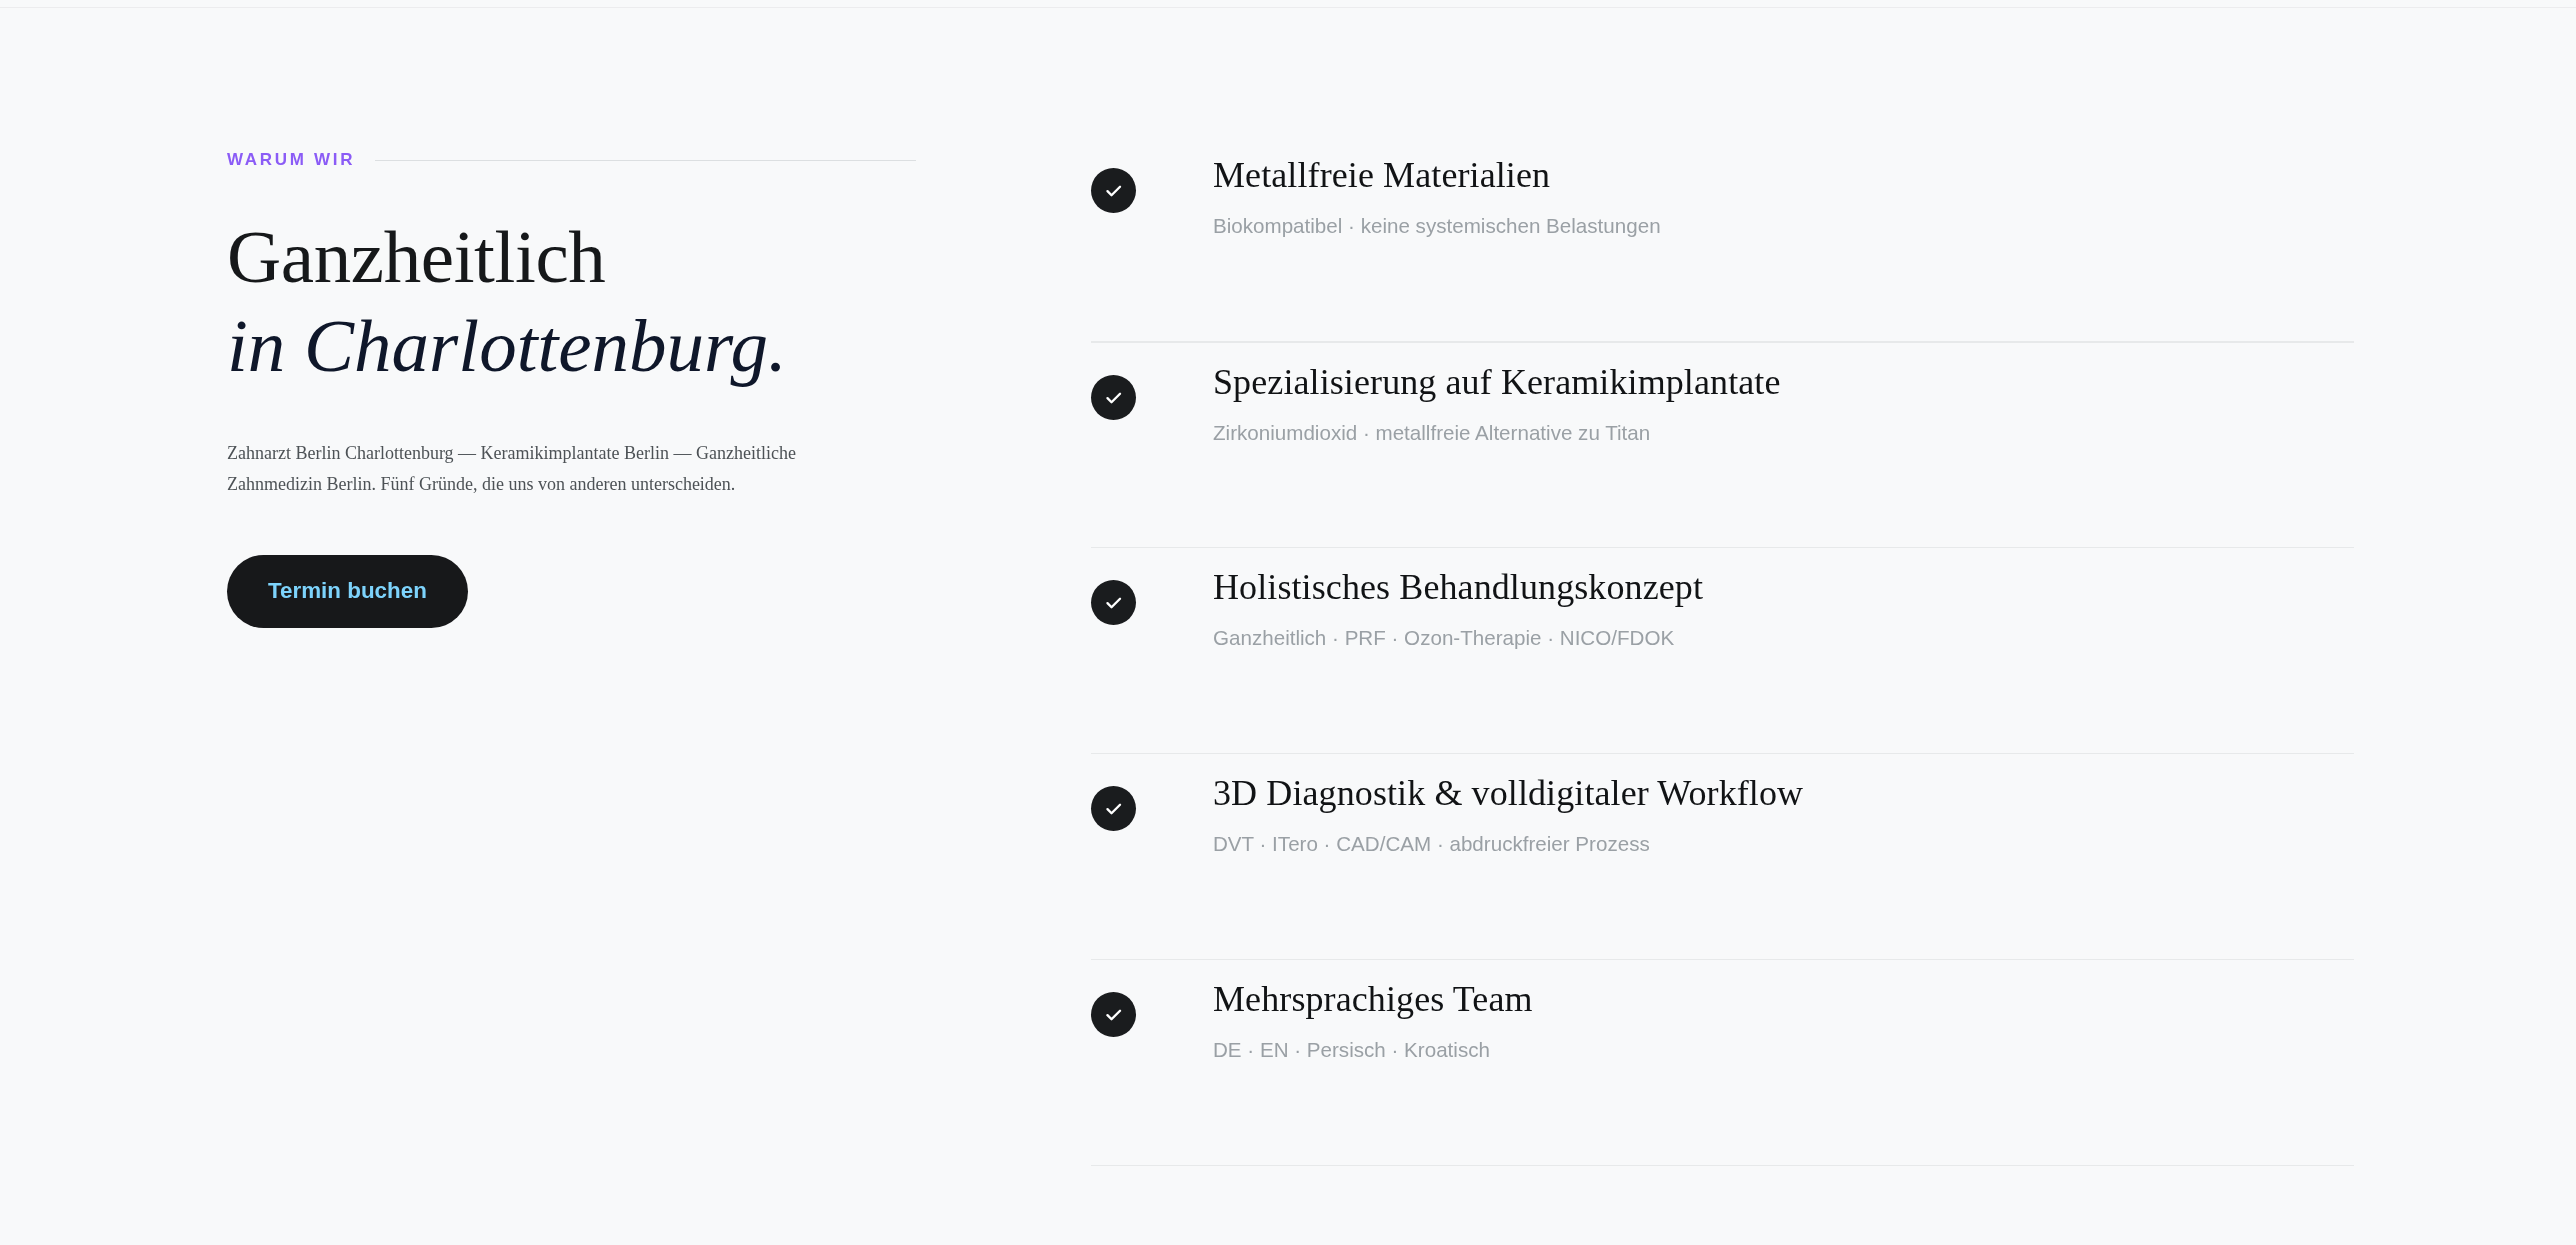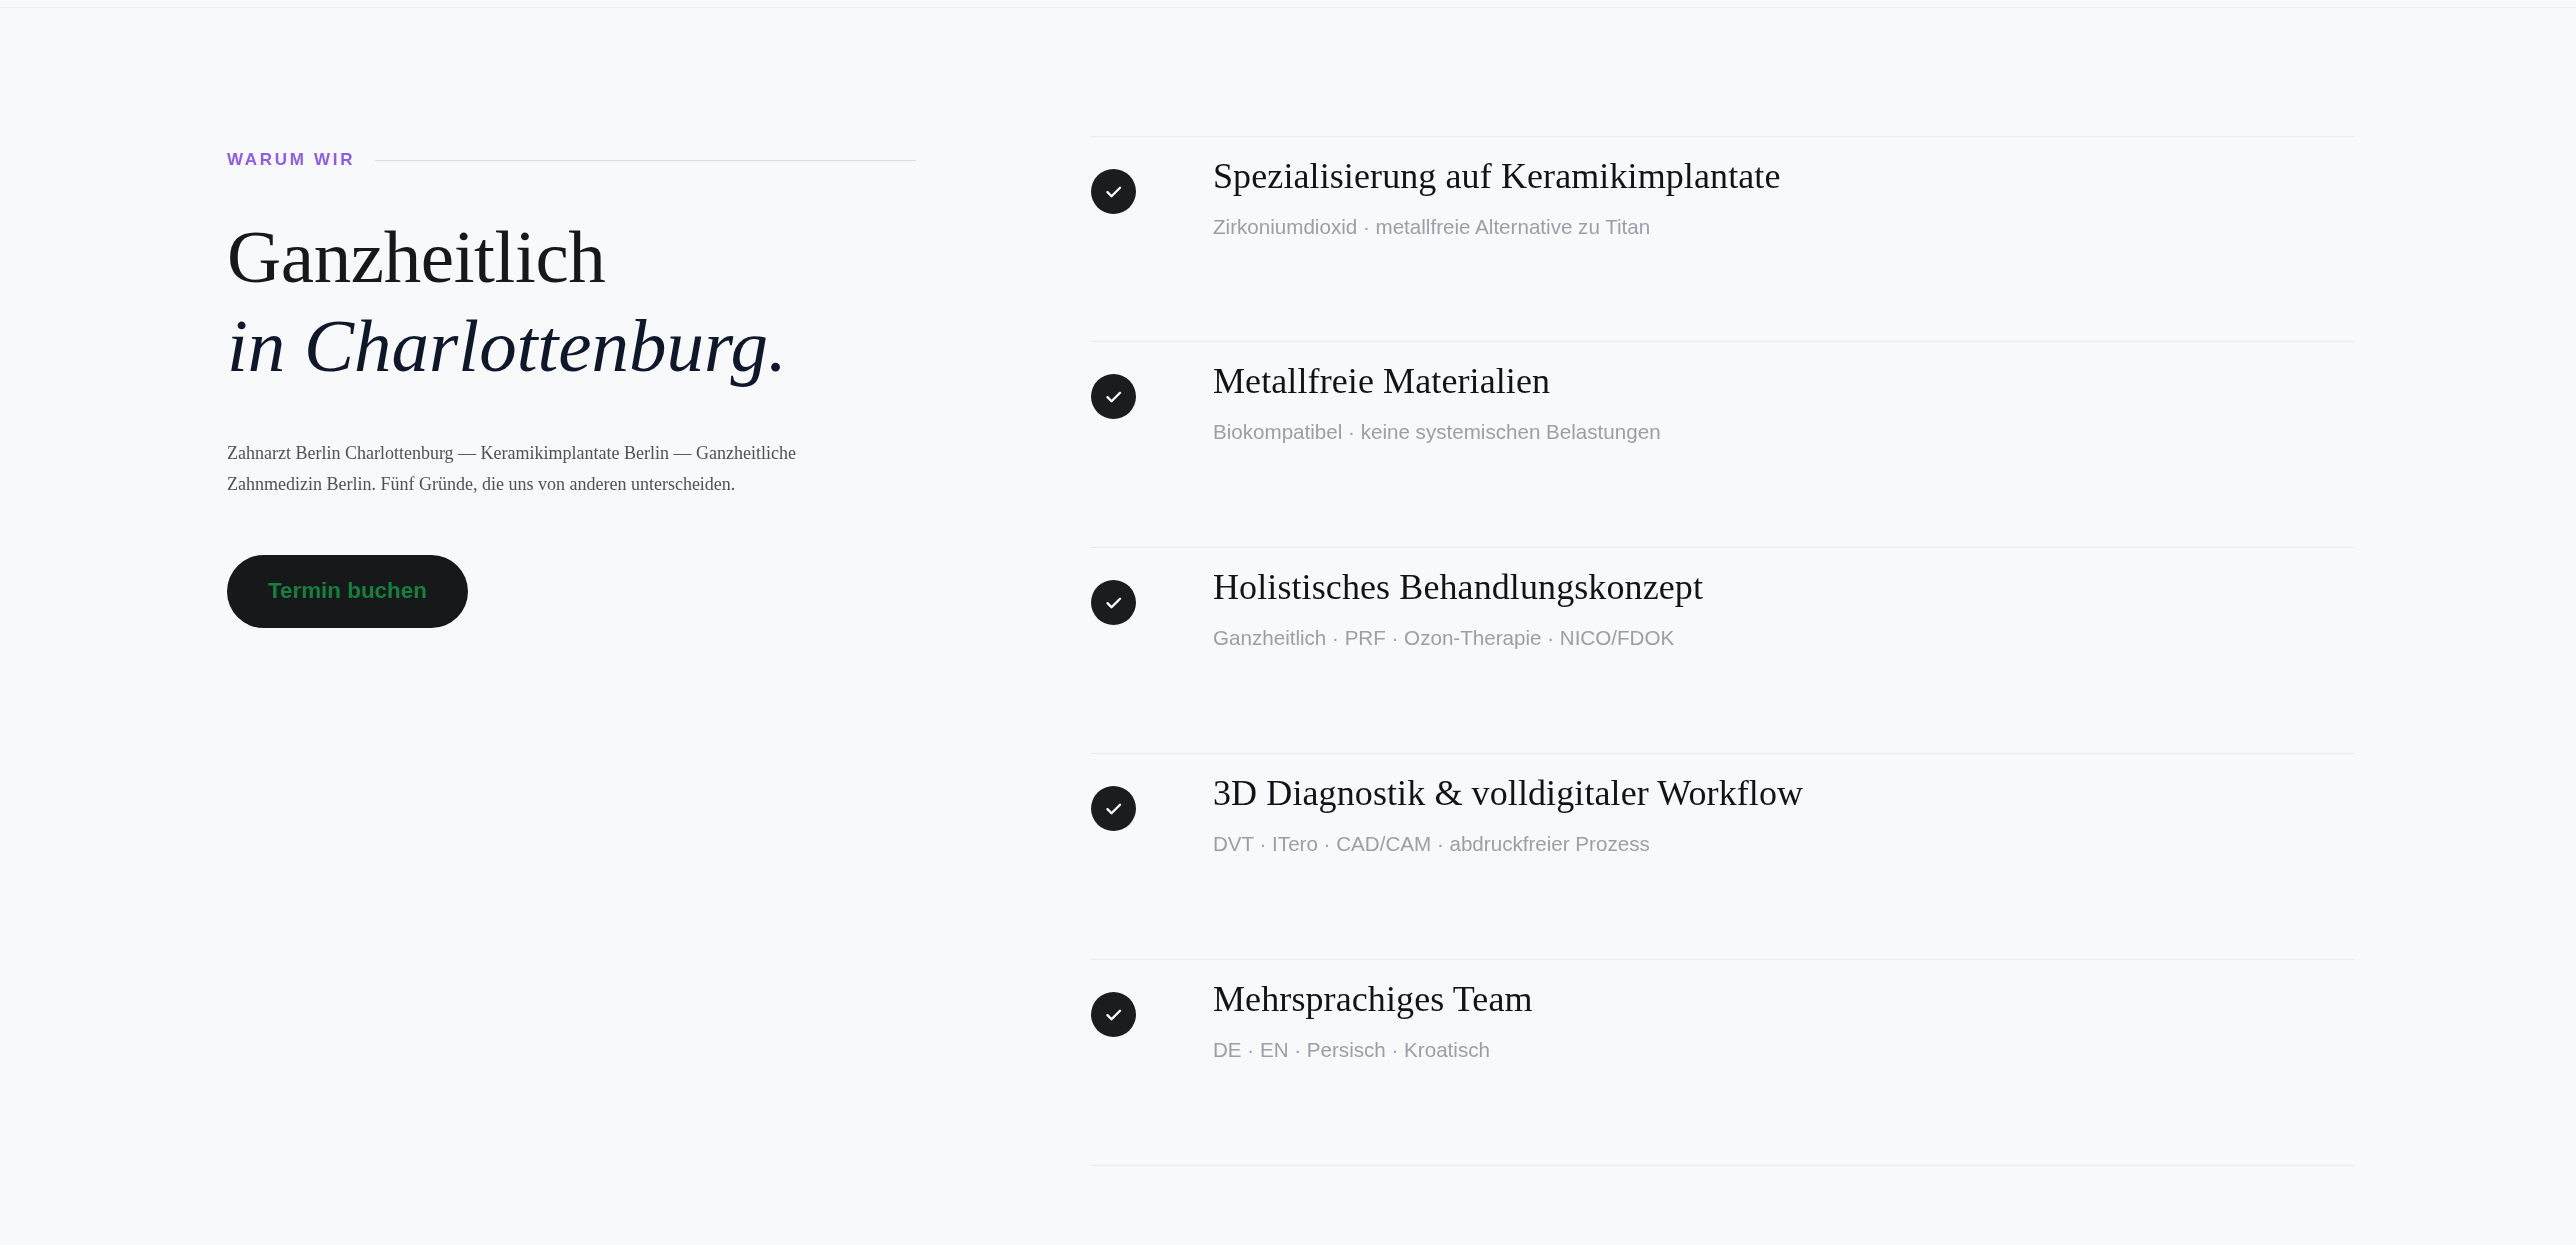--- a/index.html
+++ b/index.html
@@ -99,21 +99,21 @@
   .cta {
     margin-top: 55px;
     display: inline-flex;
     align-items: center;
     justify-content: center;
     height: 73px;
     padding: 0 41px;
     border: none;
     border-radius: 38px;
     background: #17181a;
-    color: #15803d;
+    color: #7dd3fc;
     font-family: "Liberation Sans", sans-serif;
     font-size: 22.4px;
     font-weight: 600;
     cursor: pointer;
   }
 
   
   .right-col {
     width: 1485px;
     padding-top: 136px;
@@ -206,20 +206,34 @@
       </h1>
 
       <p class="lede">Zahnarzt Berlin Charlottenburg — Keramikimplantate Berlin — Ganzheitliche Zahnmedizin Berlin. Fünf Gründe, die uns von anderen unterscheiden.</p>
 
       <button class="cta">Termin buchen</button>
     </div>
 
     <div class="right-col">
       <div class="feature-list">
 
+        <div class="feature">
+          <div class="check-wrap">
+            <span class="check-badge">
+              <svg width="21.5" height="21.5" viewBox="0 0 24 24" fill="none" aria-hidden="true">
+                <path d="M5 12.5L9.5 17L19 7.5" stroke="#ffffff" stroke-width="2.6" stroke-linecap="round" stroke-linejoin="round"></path>
+              </svg>
+            </span>
+          </div>
+          <div class="feature-text">
+            <div class="feature-title">Metallfreie Materialien</div>
+            <div class="feature-sub">Biokompatibel · keine systemischen Belastungen</div>
+          </div>
+        </div>
+
         <div class="feature first-rule">
           <div class="check-wrap">
             <span class="check-badge">
               <svg width="21.5" height="21.5" viewBox="0 0 24 24" fill="none" aria-hidden="true">
                 <path d="M5 12.5L9.5 17L19 7.5" stroke="#ffffff" stroke-width="2.6" stroke-linecap="round" stroke-linejoin="round"></path>
               </svg>
             </span>
           </div>
           <div class="feature-text">
             <div class="feature-title">Spezialisierung auf Keramikimplantate</div>
@@ -229,34 +243,20 @@
 
         <div class="feature">
           <div class="check-wrap">
             <span class="check-badge">
               <svg width="21.5" height="21.5" viewBox="0 0 24 24" fill="none" aria-hidden="true">
                 <path d="M5 12.5L9.5 17L19 7.5" stroke="#ffffff" stroke-width="2.6" stroke-linecap="round" stroke-linejoin="round"></path>
               </svg>
             </span>
           </div>
           <div class="feature-text">
-            <div class="feature-title">Metallfreie Materialien</div>
-            <div class="feature-sub">Biokompatibel · keine systemischen Belastungen</div>
-          </div>
-        </div>
-
-        <div class="feature">
-          <div class="check-wrap">
-            <span class="check-badge">
-              <svg width="21.5" height="21.5" viewBox="0 0 24 24" fill="none" aria-hidden="true">
-                <path d="M5 12.5L9.5 17L19 7.5" stroke="#ffffff" stroke-width="2.6" stroke-linecap="round" stroke-linejoin="round"></path>
-              </svg>
-            </span>
-          </div>
-          <div class="feature-text">
             <div class="feature-title">Holistisches Behandlungskonzept</div>
             <div class="feature-sub">Ganzheitlich · PRF · Ozon-Therapie · NICO/FDOK</div>
           </div>
         </div>
 
         <div class="feature">
           <div class="check-wrap">
             <span class="check-badge">
               <svg width="21.5" height="21.5" viewBox="0 0 24 24" fill="none" aria-hidden="true">
                 <path d="M5 12.5L9.5 17L19 7.5" stroke="#ffffff" stroke-width="2.6" stroke-linecap="round" stroke-linejoin="round"></path>

